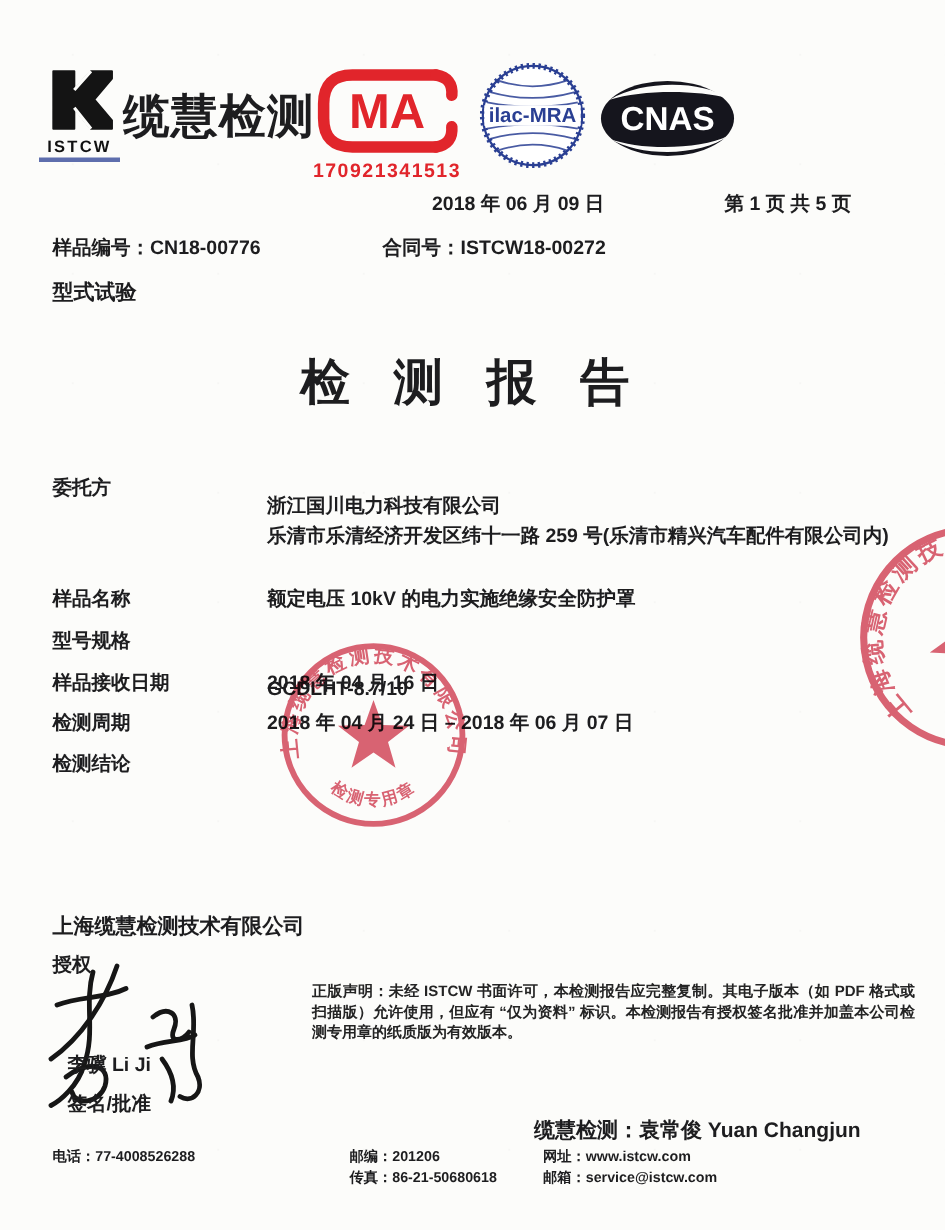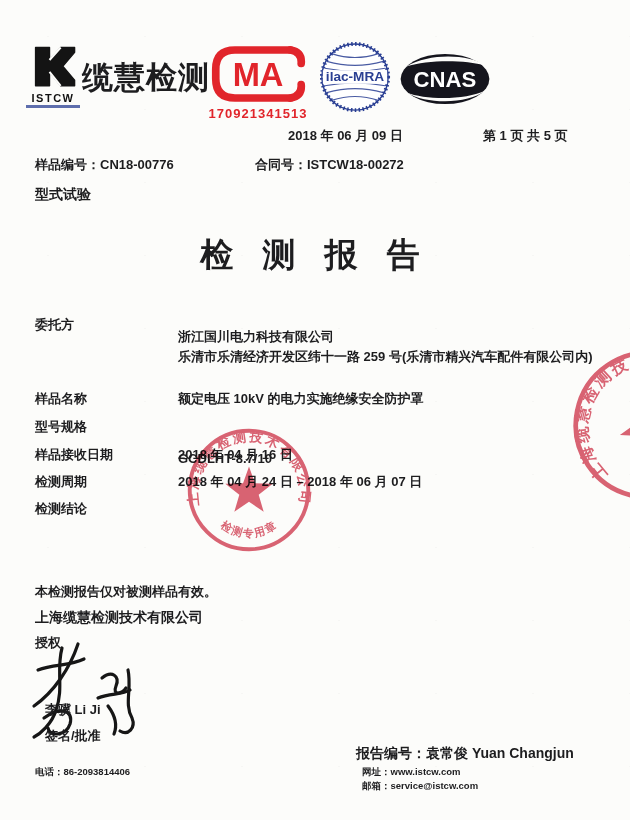--- a/index.html
+++ b/index.html
@@ -107,44 +107,48 @@
     <path id="sealBotB" d="M 56,140 A 58,58 0 0 0 144,140" fill="none"></path>
     <polygon fill="#d5485c" points="100,70 107.6,91.5 130.4,92.1 112.4,106 118.8,127.9 100,115 81.2,127.9 87.6,106 69.6,92.1 92.4,91.5"></polygon>
     <text font-size="17" font-weight="bold" fill="#d5485c" letter-spacing="3" font-family="Liberation Sans,sans-serif">
       <textPath href="#sealTopB" startOffset="50%" text-anchor="middle">上海缆慧检测技术有限公司</textPath>
     </text>
     <text font-size="14" font-weight="bold" fill="#d5485c" letter-spacing="2" font-family="Liberation Sans,sans-serif">
       <textPath href="#sealBotB" startOffset="50%" text-anchor="middle">检测专用章</textPath>
     </text>
   </svg>
 
-  <div class="abs fvalue" style="left:35px;top:583px;">本检测报告仅对被测样品有效。</div>
   <div class="abs fvalue" style="left:35px;top:609px;font-size:14px;">上海缆慧检测技术有限公司</div>
   <div class="abs fvalue" style="left:35px;top:634px;">授权</div>
 
   <svg class="abs" style="left:26px;top:640px;width:140px;height:100px;" viewBox="0 0 140 100">
     <g fill="none" stroke="#161616" stroke-width="3.2" stroke-linecap="round">
       <path d="M 36,8 C 30,30 38,48 30,70 C 26,84 14,94 8,97"></path>
       <path d="M 12,30 C 28,24 44,26 58,19"></path>
       <path d="M 52,4 C 44,28 28,52 8,66"></path>
       <path d="M 18,78 C 34,66 48,70 44,84 C 40,96 24,97 22,88"></path>
       <path d="M 76,38 C 86,30 94,36 90,46 C 86,56 96,54 100,48"></path>
       <path d="M 72,58 C 84,53 96,55 104,50"></path>
       <path d="M 102,30 C 106,48 98,64 106,78 C 110,88 102,96 94,91"></path>
       <path d="M 82,66 C 88,74 92,84 88,94"></path>
     </g>
   </svg>
 
+  <div class="abs disclaimer" style="left:208px;top:655px;width:402px;">正版声明：未经 ISTCW 书面许可，本检测报告应完整复制。其电子版本（如 PDF 格式或扫描版）允许使用，但应有 “仅为资料” 标识。本检测报告有授权签名批准并加盖本公司检测专用章的纸质版为有效版本。</div>
 
   <div class="abs fvalue" style="left:45px;top:701px;">李骥 Li Ji</div>
   <div class="abs fvalue" style="left:45px;top:727px;">签名/批准</div>
 
-  <div class="abs fvalue" style="left:356px;top:745px;font-size:14px;">报告编号：袁常俊 Yuan Changjun</div>
+  <div class="abs fvalue" style="left:356px;top:745px;font-size:14px;">缆慧检测：袁常俊 Yuan Changjun</div>
 
   <div class="abs foot" style="left:35px;top:765px;">
-    <div>电话：86-2093814406</div>
+    <div>电话：77-4008526288</div>
+  </div>
+  <div class="abs foot" style="left:233px;top:765px;">
+    <div>邮编：201206</div>
+    <div>传真：86-21-50680618</div>
   </div>
   <div class="abs foot" style="left:362px;top:765px;">
     <div>网址：www.istcw.com</div>
     <div>邮箱：service@istcw.com</div>
   </div>
 
 </div>
 
 </body></html>

